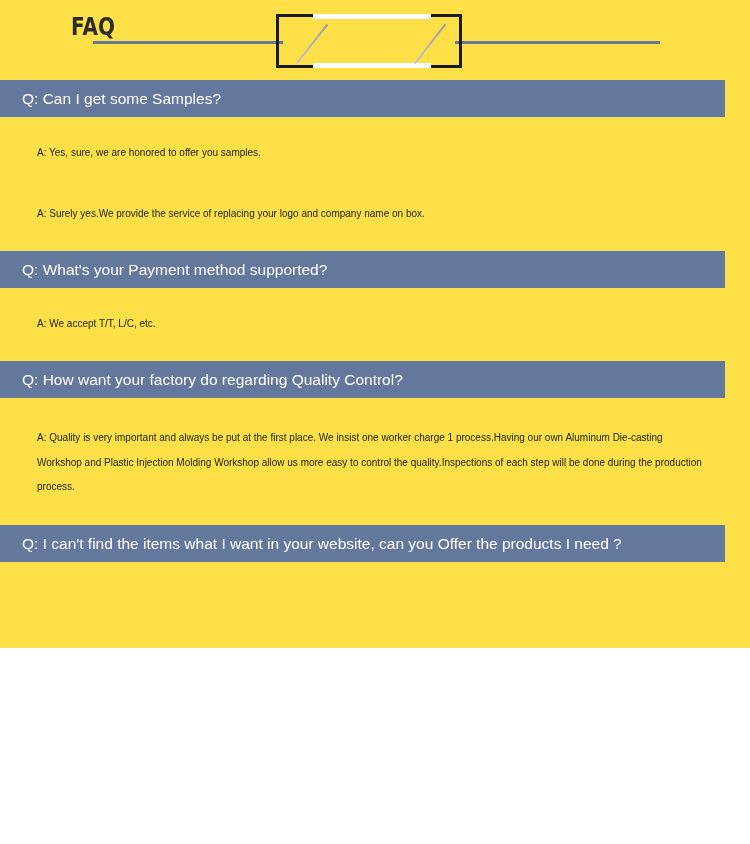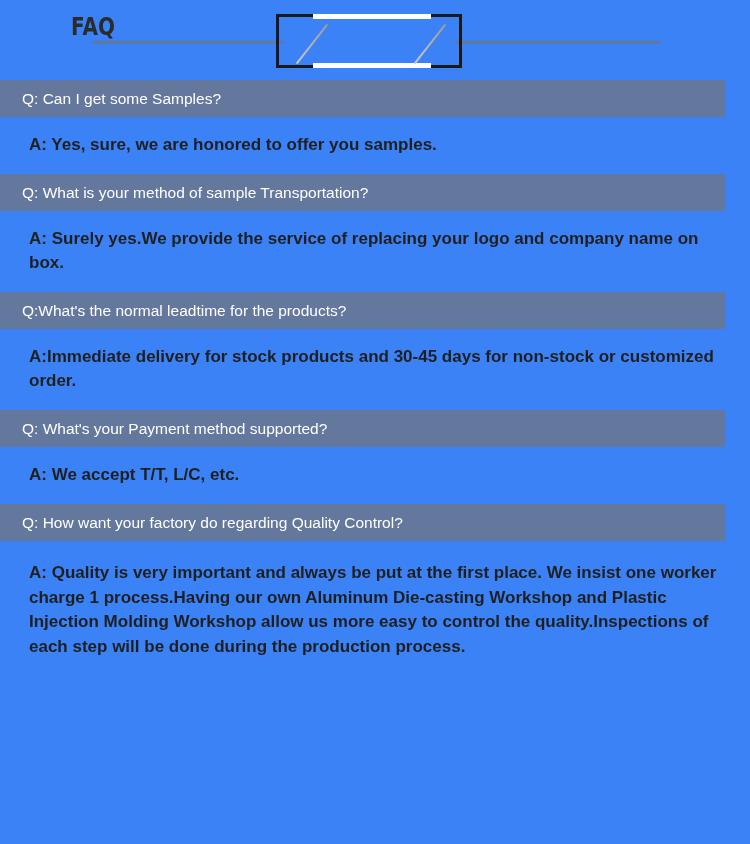--- a/index.html
+++ b/index.html
@@ -10,22 +10,22 @@
     width: 750px;
     height: 844px;
     background: #ffffff;
     font-family: "Liberation Sans", sans-serif;
     overflow: hidden;
   }
 
   .page {
     position: relative;
     width: 750px;
-    height: 844px;
-    background: #3b82f6;
+    height: 648px;
+    background: #fde047;
   }
 
   
   .faq-header {
     position: relative;
     height: 80px;
     width: 750px;
   }
   .rule {
     position: absolute;
@@ -106,25 +106,24 @@
     line-height: 37px;
     height: 37px;
     padding: 0 0 0 22px;
     white-space: nowrap;
     overflow: hidden;
   }
 
   .answer {
     box-sizing: border-box;
     color: #1f1f1f;
-    font-size: 17px;
+    font-size: 10px;
     line-height: 24px;
     padding: 12px 30px 13px 25px;
-    margin: 4px;
-    font-weight: bold;
+    margin: 12px;
   }
   .answer.multiline {
     padding: 16px 28px 13px 25px;
     line-height: 24.5px;
   }
 </style>
 </head>
 <body>
 
 <div class="page">
@@ -145,39 +144,35 @@
   </div>
 
   <div class="faq-list">
 
     <div class="qa-item">
       <div class="question">Q: Can I get some Samples?</div>
       <p class="answer">A: Yes, sure, we are honored to offer you samples.</p>
     </div>
 
     <div class="qa-item">
-      <div class="question">Q: What is your method of sample Transportation?</div>
     </div>
 
     <div class="qa-item">
       <p class="answer">A: Surely yes.We provide the service of replacing your logo and company name on box.</p>
     </div>
 
-    <div class="qa-item">
-      <div class="question">Q:What's the normal leadtime for the products?</div>
-      <p class="answer">A:Immediate delivery for stock products and 30-45 days for non-stock or customized order.</p>
-    </div>
 
     <div class="qa-item">
       <div class="question">Q: What's your Payment method supported?</div>
       <p class="answer">A: We accept T/T, L/C, etc.</p>
     </div>
 
     <div class="qa-item">
       <div class="question">Q: How want your factory do regarding Quality Control?</div>
       <p class="answer multiline">A: Quality is very important and always be put at the first place. We insist one worker charge 1 process.Having our own Aluminum Die-casting Workshop and Plastic Injection Molding Workshop allow us more easy to control the quality.Inspections of each step will be done during the production process.</p>
     </div>
 
     <div class="qa-item">
+      <div class="question">Q: I can't find the items what I want in your website, can you Offer the products I need ?</div>
     </div>
 
   </div>
 </div>
 
 </body></html>

